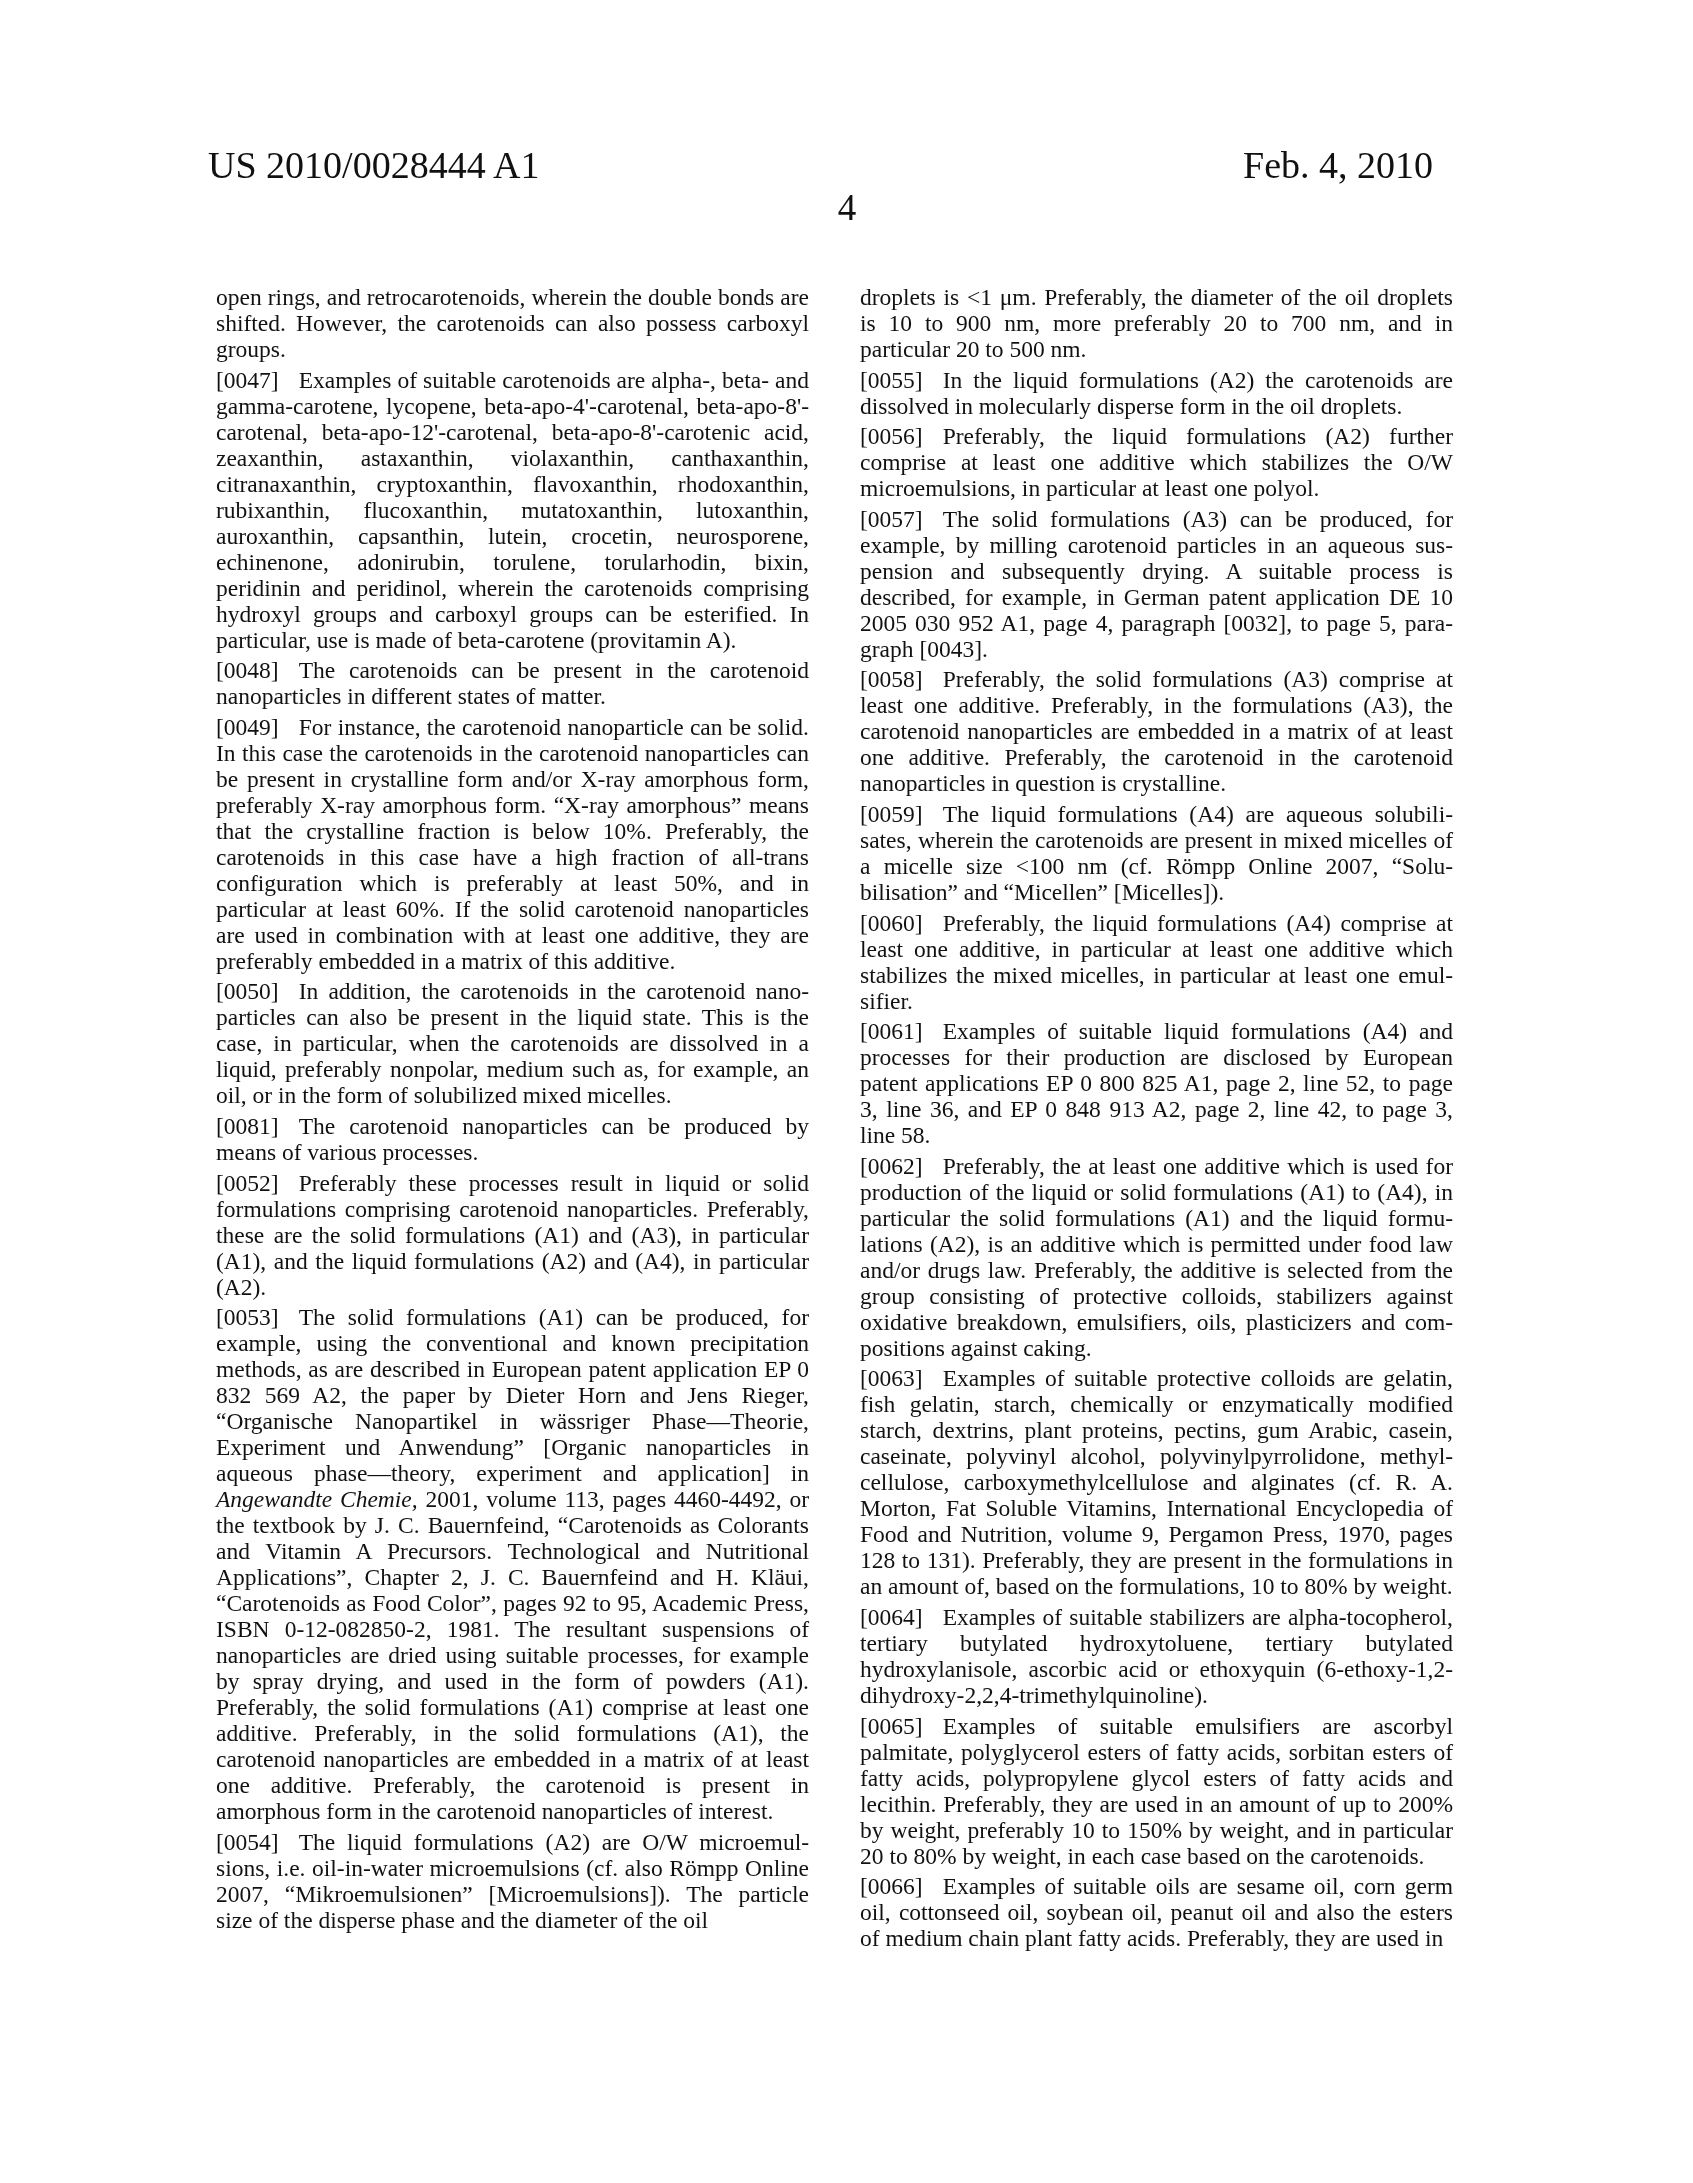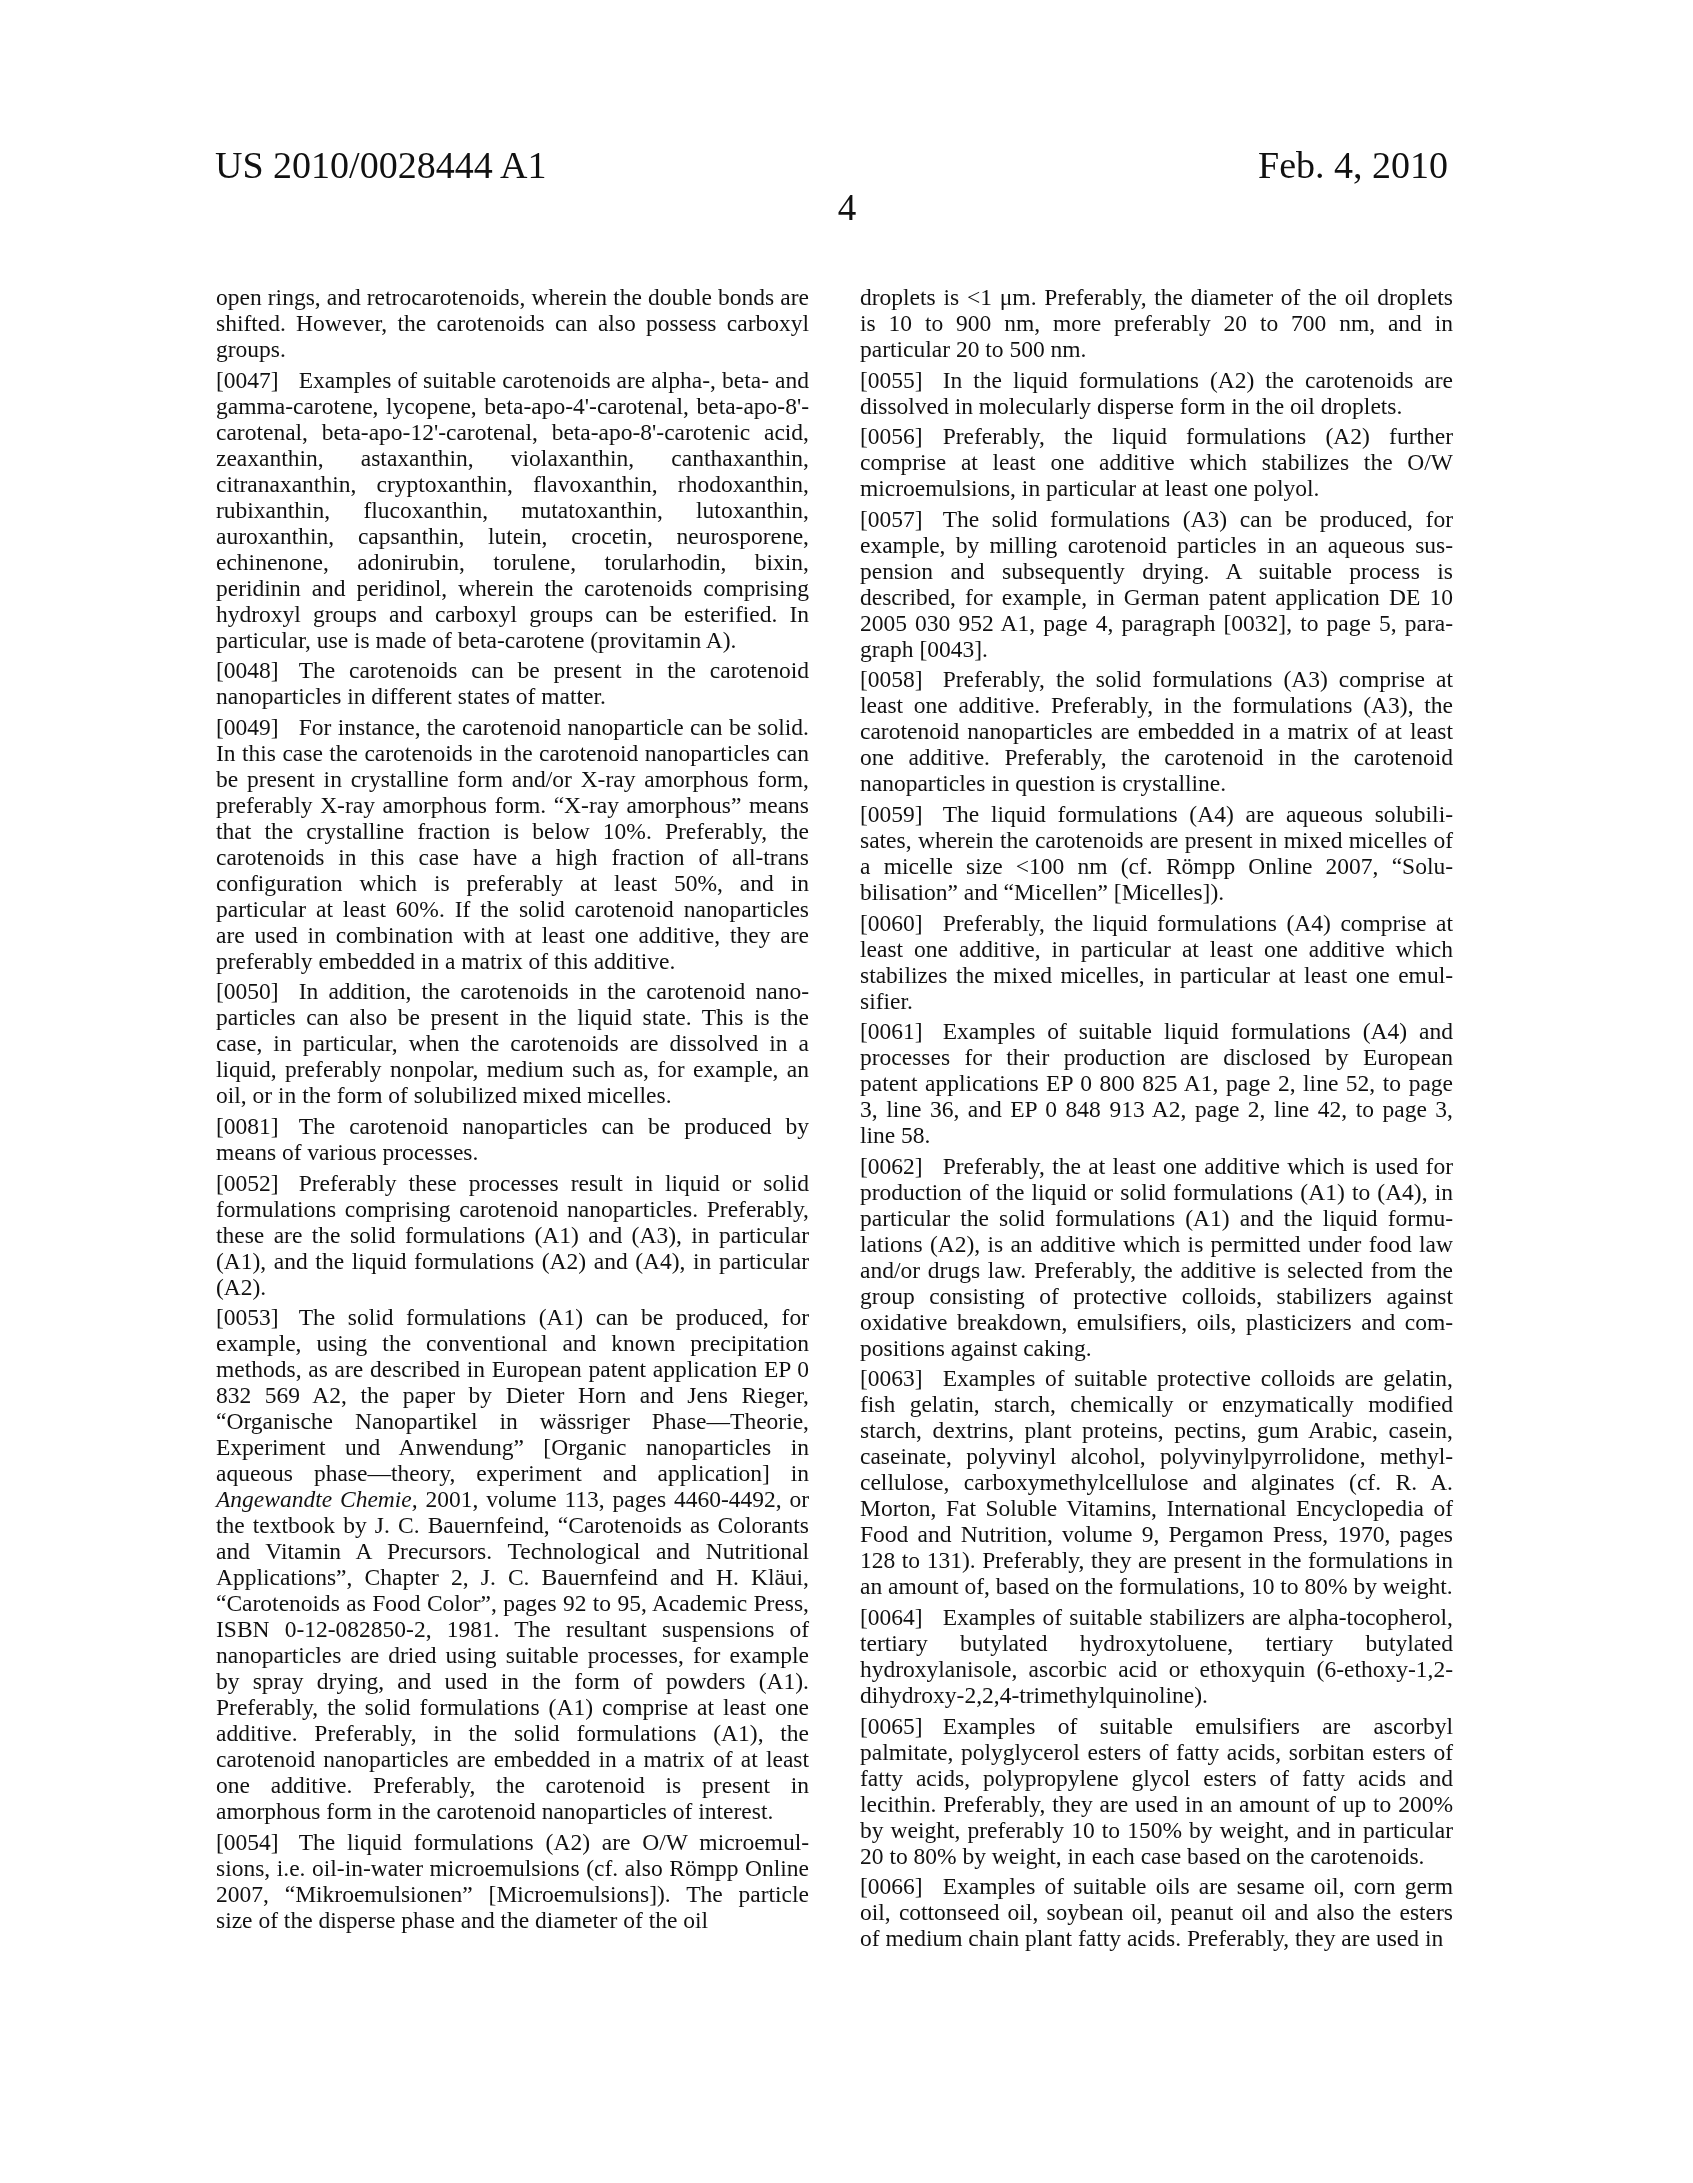--- a/index.html
+++ b/index.html
@@ -1,19 +1,19 @@
 <!DOCTYPE html>
 <html style="font-size:10.6px"><head>
 <meta charset="utf-8">
 <style>
   html, body { margin: 0; padding: 0; background: #ffffff; }
   body { width: 1694px; height: 2183px; position: relative; overflow: hidden;
          font-family: "Liberation Serif", "DejaVu Serif", serif; color: #111111; }
-  .hdr-left { position: absolute; left: 215px; top: 144px; font-size: 38px; line-height: 42px; letter-spacing: 0px; }
-  .hdr-right { position: absolute; right: 246px; top: 144px; font-size: 38px; line-height: 42px; text-align: right; }
+  .hdr-left { position: absolute; left: 208px; top: 144px; font-size: 38px; line-height: 42px; letter-spacing: 0px; }
+  .hdr-right { position: absolute; right: 261px; top: 144px; font-size: 38px; line-height: 42px; text-align: right; }
   .pageno { position: absolute; left: 0; width: 1694px; text-align: center; top: 187px; font-size: 37px; line-height: 42px; }
   .col { position: absolute; top: 284px; width: 593px; font-size: 23.5px; line-height: 26px; text-align: justify; hyphens: manual; }
   .col-left { left: 216px; }
   .col-right { left: 860px; }
   .para { margin: 0 0 4.6px 0; }
   .pnum { font-weight: normal; margin-right: 20px; }
   .it { font-style: italic; }
 </style>
 </head>
 <body>

